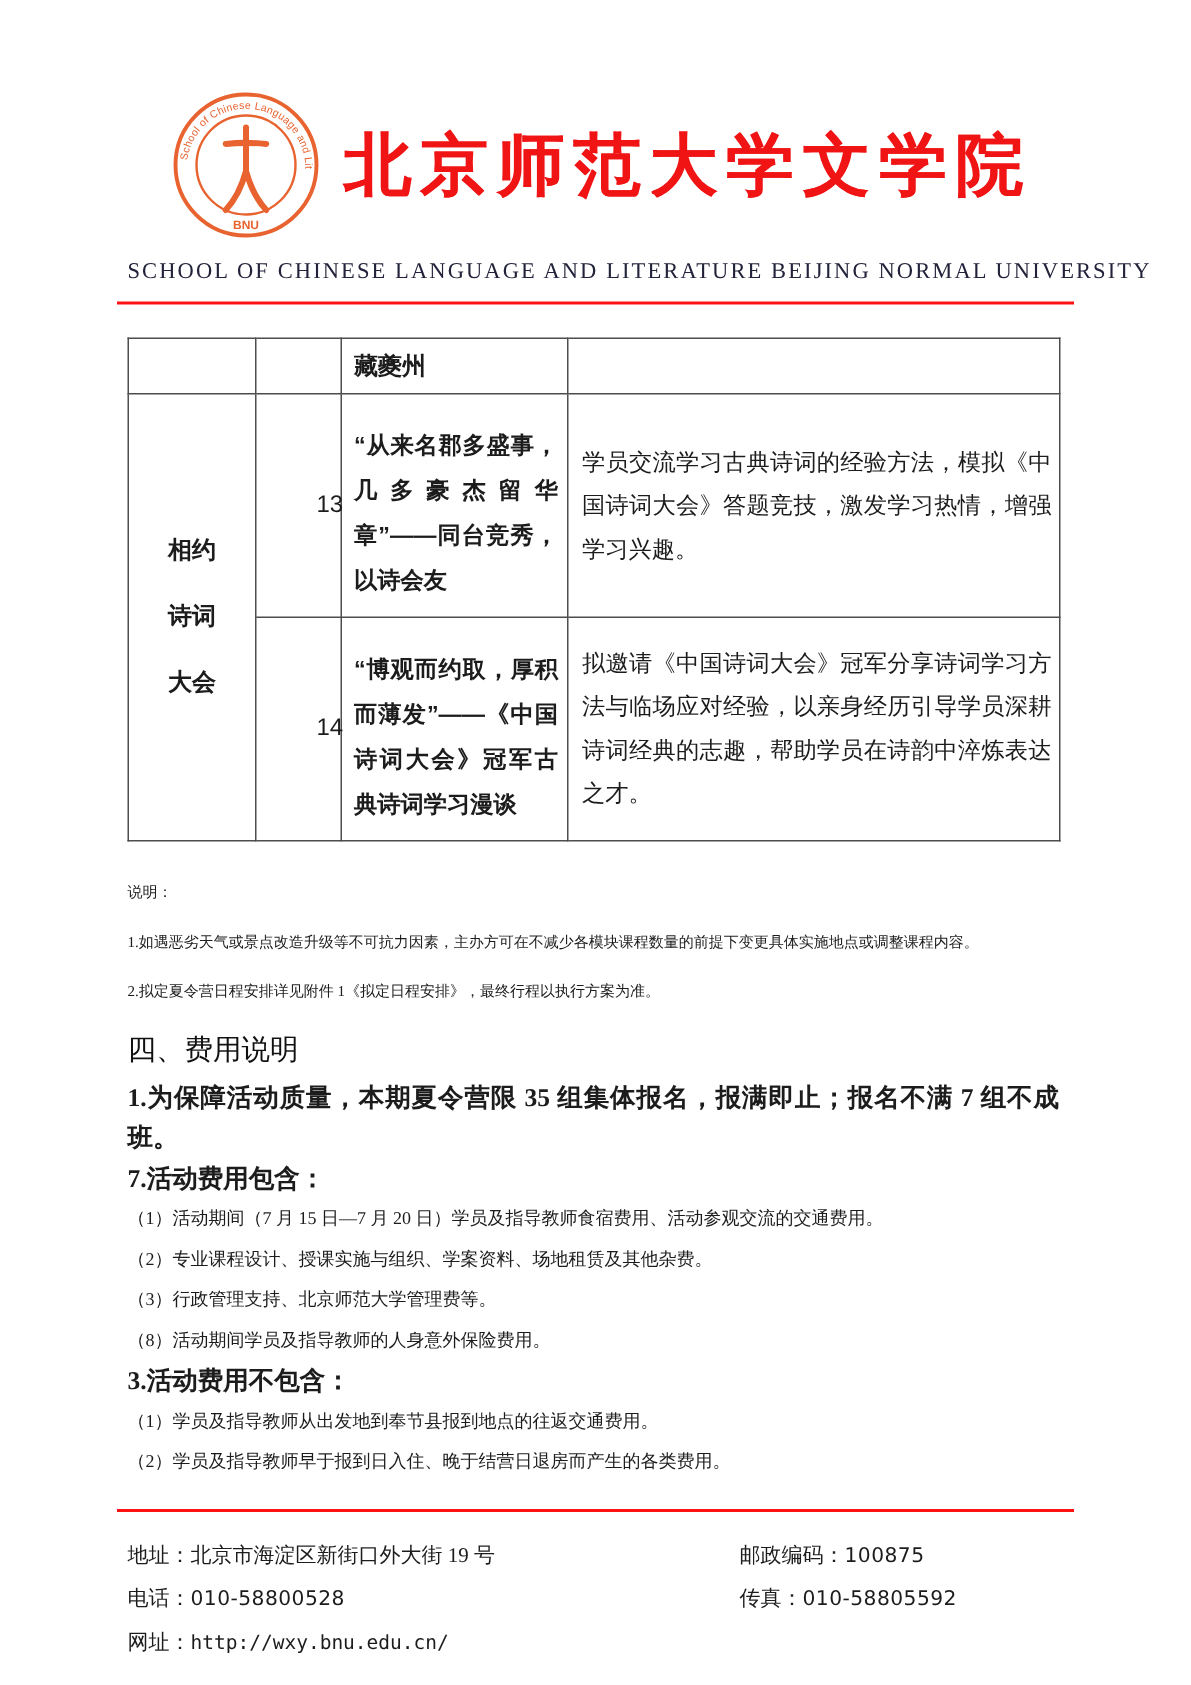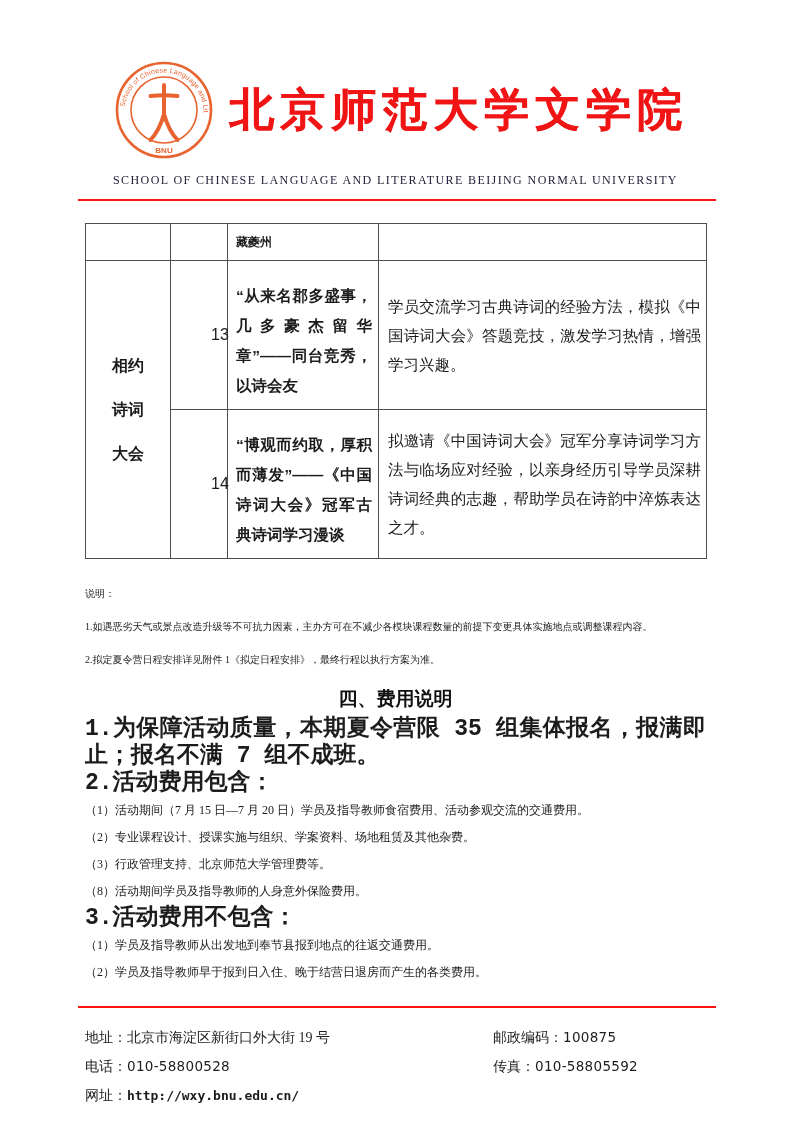--- a/index.html
+++ b/index.html
@@ -15,39 +15,39 @@
   .header-top { margin-top:60px; display:flex; align-items:center; height:100px; padding-left:28px; }
   .logo-svg { width:102px; height:100px; flex:0 0 auto; }
   .title-cn {
     font-family:"Liberation Serif", serif; font-weight:bold;
     font-size:45px; letter-spacing:6px; color:#f01414;
     margin-left:14px; white-space:nowrap; line-height:100px;
     text-shadow:0.5px 0 0 #f01414;
   }
   .title-en {
     margin-top:13px; text-align:center; white-space:nowrap;
-    font-family:"Liberation Serif", serif; font-size:12px;
+    font-family:"Liberation Serif", serif; font-size:15px;
     letter-spacing:1.4px; color:#22223a; font-weight:500;
   }
   .red-rule { border-top:2px solid #ff1212; margin:11px -10px 0 -7px; }
 
   
   table.schedule {
     margin-top:22px; border-collapse:collapse; table-layout:fixed;
     width:621px; font-size:15.5px;
   }
   table.schedule td { border:1px solid #4d4d4d; vertical-align:middle; }
   .col-group { width:85px; text-align:center; }
   .col-num   { width:57px; text-align:center; }
   .col-title { width:151px; }
   .col-desc  { width:328px; }
   .carryover-row td { height:37px; }
   .carryover-title {
     font-family:Liberation Mono, monospace; font-weight:bold;
-    padding-left:8px; font-size:12px;
+    padding-left:8px; font-size:16px;
   }
   .group-cell {
     font-family:"Liberation Sans", sans-serif; font-weight:bold;
     font-size:16px; line-height:44px;
   }
   .group-cell .group-label { display:inline-block; width:34px; }
   .num-cell { font-family:"Liberation Sans", sans-serif; font-size:16px;padding-left:40px; }
   .title-cell {
     font-family:"Liberation Sans", sans-serif; font-weight:bold;
     padding:20px 6px 8px 8px; line-height:30px; text-align:justify;
@@ -59,39 +59,39 @@
   .row-13 td { height:123px; }
   .row-14 td { height:127px; }
 
   
   .notes { margin-top:18px; font-size:10px; line-height:33px; font-family:Liberation Serif, serif; }
   .notes p { margin:0; }
 
   
   .sec-heading {
     margin-top:10px; font-family:"Liberation Sans", sans-serif;
-    font-weight:bold; font-size:19px; line-height:26px; color:#111;text-align:center;
+    font-weight:normal; font-size:19px; line-height:26px; color:#111;
   }
   .sec-body { margin-top:4px; }
   .sec-body p { margin:0; line-height:27px; font-size:12px; text-align:justify; }
   .sec-body p.bold {
-    font-family:Liberation Mono, monospace; font-weight:bold; font-size:23px;
+    font-family:Liberation Serif, serif; font-weight:bold; font-size:17px;
   }
 
   
   .footer { position:absolute; left:85px; top:1006px; width:621px; }
   .footer-rule { border-top:2px solid #ff1212; margin:0 -10px 0 -7px; }
   .footer-grid {
     display:grid; grid-template-columns:408px 1fr; 
     margin-top:19px; row-gap:8px; font-size:14px; line-height:21px;
   }
   .flabel { font-family:"Liberation Serif", serif; color:#1c1c1c; }
   .fval-cjk { font-family:"Liberation Serif", serif; }
   .fval-num { font-family:"DejaVu Sans", sans-serif; font-size:13.5px; letter-spacing:0.3px; }
-  .fval-url { font-family:"DejaVu Sans Mono", monospace; font-size:13px;font-weight:bold; }
+  .fval-url { font-family:"DejaVu Sans Mono", monospace; font-size:13px; }
 </style>
 </head>
 <body>
 
 <div class="page">
   <div class="content">
 
     <div class="header">
       <div class="header-top">
         <svg class="logo-svg" viewBox="0 0 100 100">
@@ -144,21 +144,21 @@
 
     <div class="notes">
       <p>说明：</p>
       <p>1.如遇恶劣天气或景点改造升级等不可抗力因素，主办方可在不减少各模块课程数量的前提下变更具体实施地点或调整课程内容。</p>
       <p>2.拟定夏令营日程安排详见附件 1《拟定日程安排》，最终行程以执行方案为准。</p>
     </div>
 
     <h2 class="sec-heading">四、费用说明</h2>
     <div class="sec-body">
       <p class="bold">1.为保障活动质量，本期夏令营限 35 组集体报名，报满即止；报名不满 7 组不成班。</p>
-      <p class="bold">2.活动费用包含：</p>
+      <p class="bold">7.活动费用包含：</p>
       <p>（1）活动期间（7 月 15 日—7 月 20 日）学员及指导教师食宿费用、活动参观交流的交通费用。</p>
       <p>（2）专业课程设计、授课实施与组织、学案资料、场地租赁及其他杂费。</p>
       <p>（3）行政管理支持、北京师范大学管理费等。</p>
       <p>（8）活动期间学员及指导教师的人身意外保险费用。</p>
       <p class="bold">3.活动费用不包含：</p>
       <p>（1）学员及指导教师从出发地到奉节县报到地点的往返交通费用。</p>
       <p>（2）学员及指导教师早于报到日入住、晚于结营日退房而产生的各类费用。</p>
     </div>
   </div>
 

